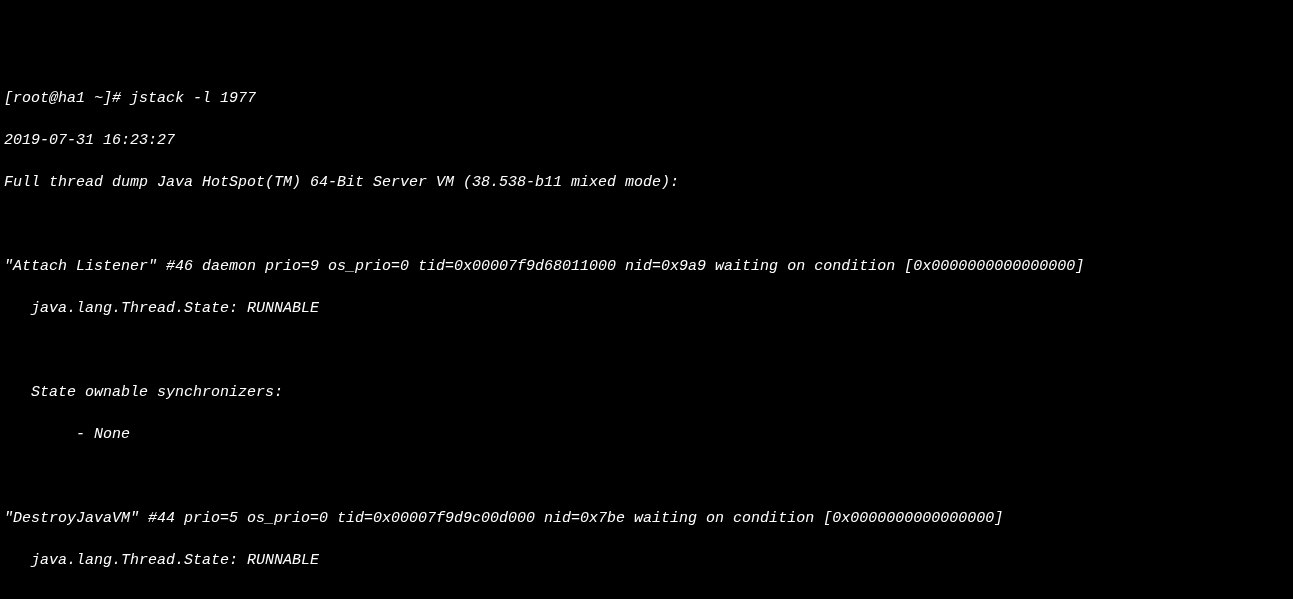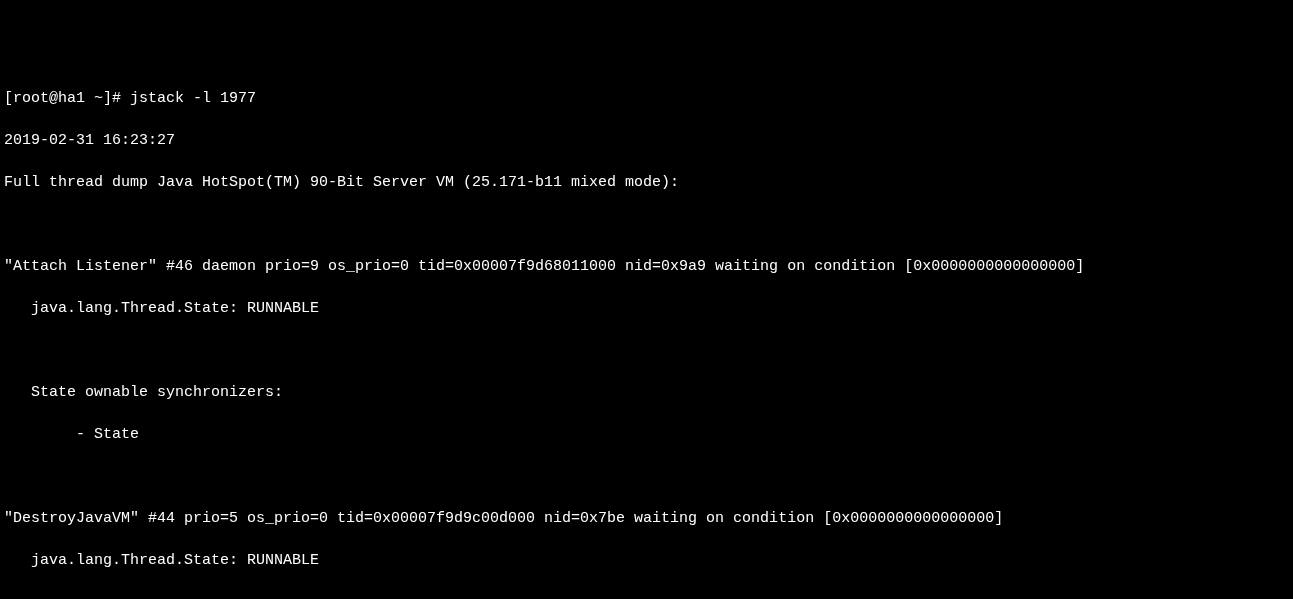--- a/index.html
+++ b/index.html
@@ -14,36 +14,37 @@
       font-size: 15px;
       line-height: 1.4;
       padding: 4px;
       white-space: pre;
       width: 1293px;
       height: 599px;
       overflow: hidden;
     }
     .terminal-line {
       display: block;
+      font-style: italic;
     }
   </style>
 </head>
 <body>
 
 
 
 <span class="terminal-line"><span>[root@ha1 ~]# </span><span>jstack -l 1977</span></span>
-<span class="terminal-line">2019-02-31 16:23:27</span>
-<span class="terminal-line">Full thread dump Java HotSpot(TM) 90-Bit Server VM (25.171-b11 mixed mode):</span>
+<span class="terminal-line">2019-07-31 16:23:27</span>
+<span class="terminal-line">Full thread dump Java HotSpot(TM) 64-Bit Server VM (38.538-b11 mixed mode):</span>
 <span class="terminal-line"> </span>
 <span class="terminal-line">"Attach Listener" #46 daemon prio=9 os_prio=0 tid=0x00007f9d68011000 nid=0x9a9 waiting on condition [0x0000000000000000]</span>
 <span class="terminal-line">   java.lang.Thread.State: RUNNABLE</span>
 <span class="terminal-line"> </span>
 <span class="terminal-line">   State ownable synchronizers:</span>
-<span class="terminal-line">        - State</span>
+<span class="terminal-line">        - None</span>
 <span class="terminal-line"> </span>
 <span class="terminal-line">"DestroyJavaVM" #44 prio=5 os_prio=0 tid=0x00007f9d9c00d000 nid=0x7be waiting on condition [0x0000000000000000]</span>
 <span class="terminal-line">   java.lang.Thread.State: RUNNABLE</span>
 <span class="terminal-line"> </span>
 
 
 
 
 
 

